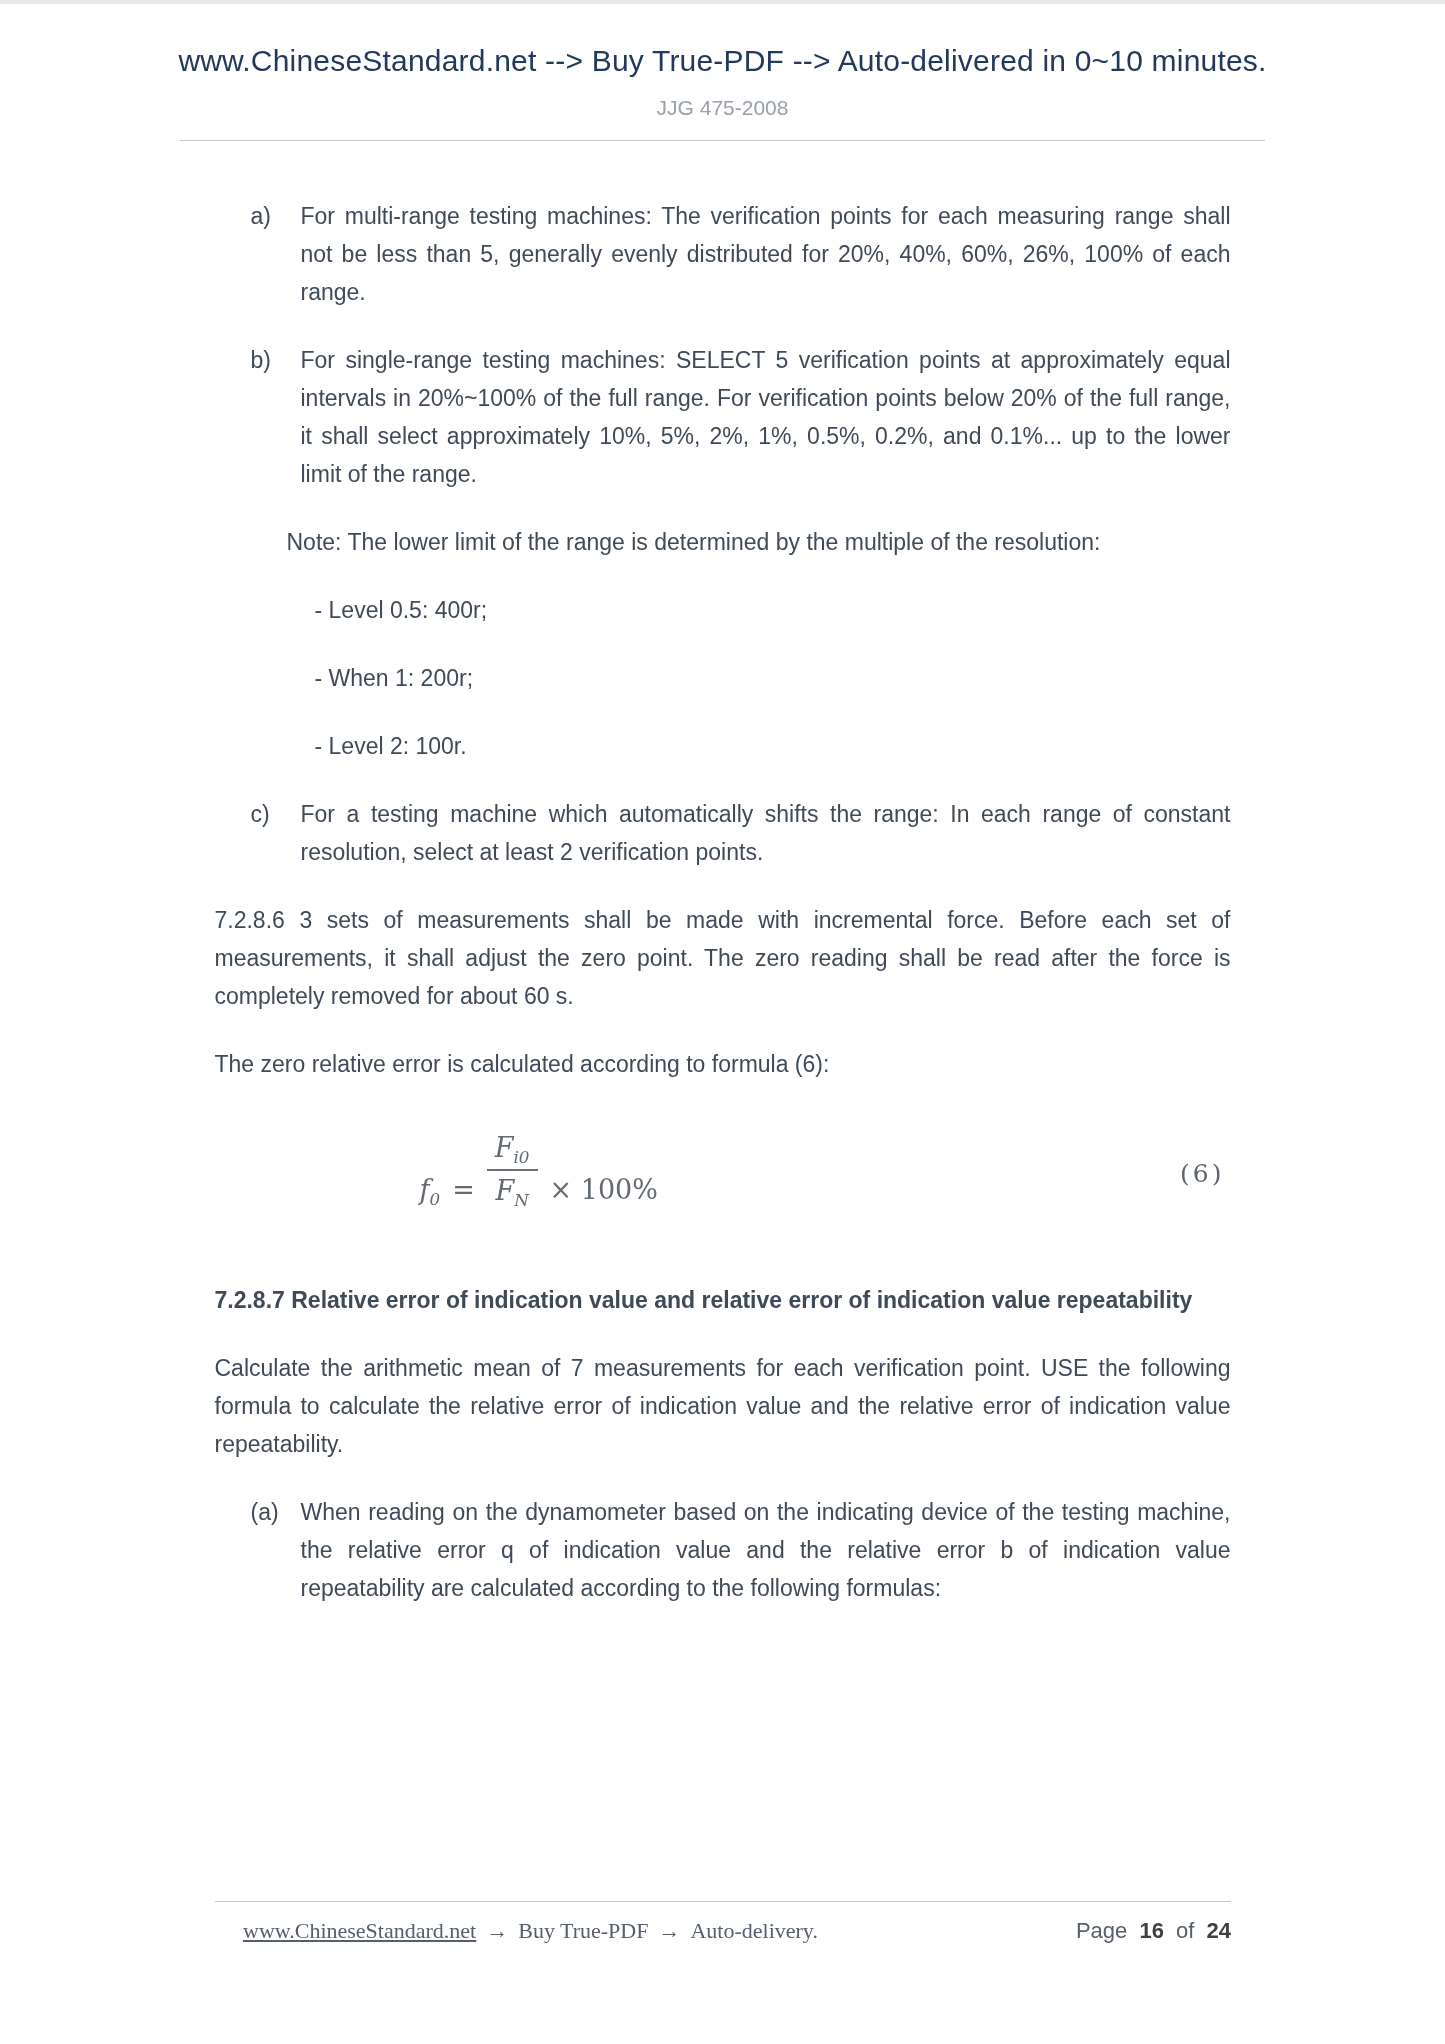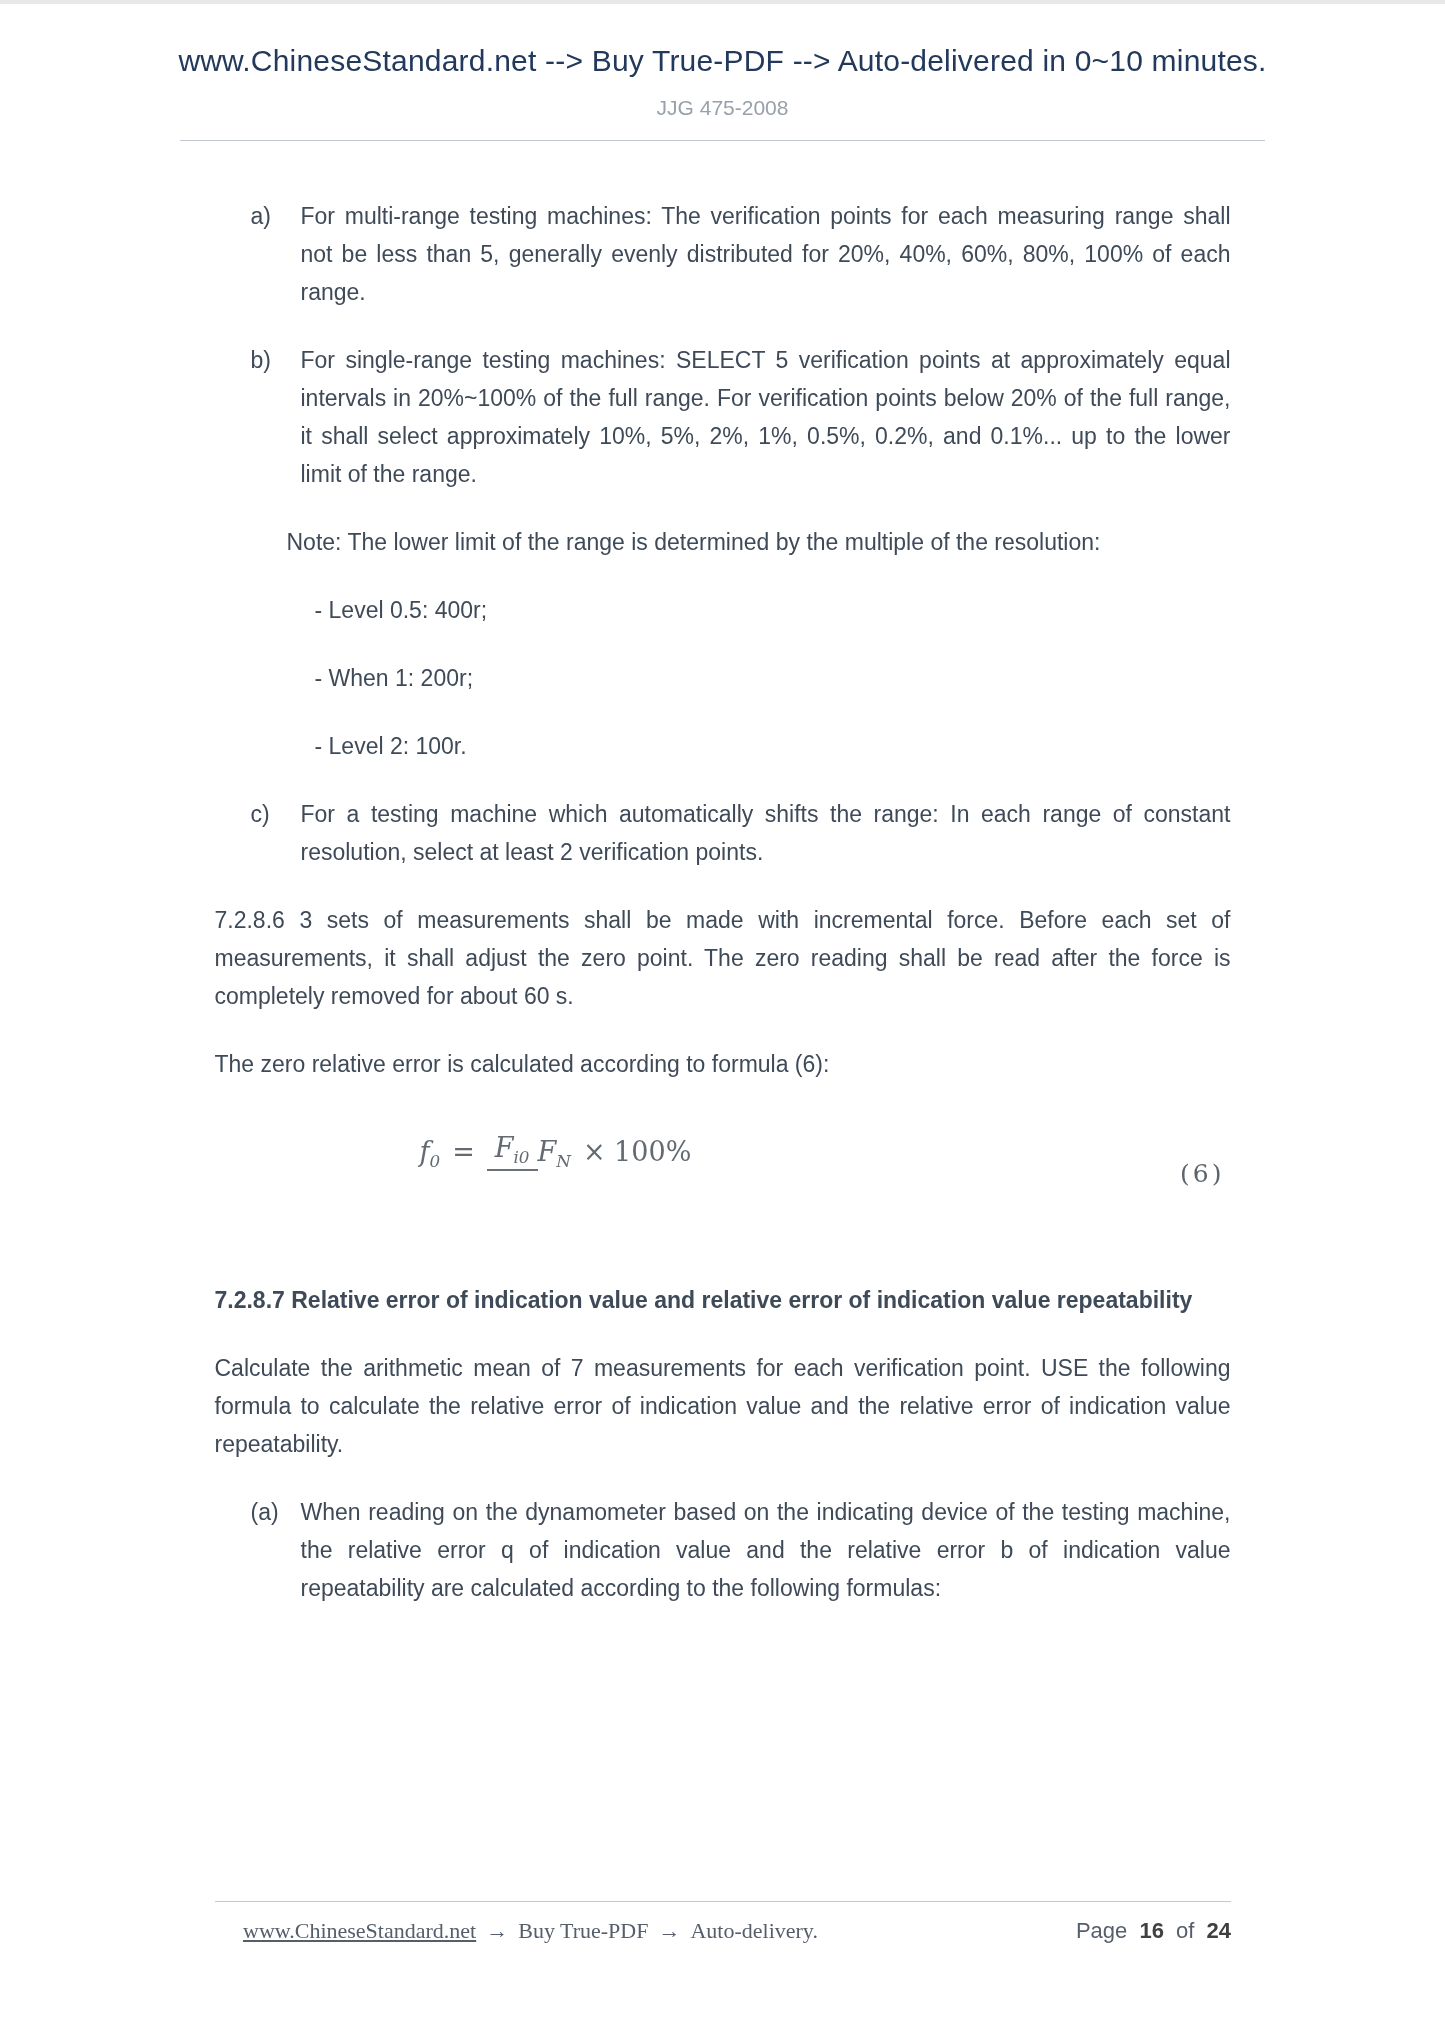--- a/index.html
+++ b/index.html
@@ -56,21 +56,21 @@
     align-items:flex-end;
     font-family:"DejaVu Serif", serif;
     font-style:italic;
     font-size:27px;
     color:#636a72;
   }
   .formula sub { font-size:0.62em; line-height:1; }
   .formula .op { margin:0 12px; font-style:normal; }
   .frac {
     display:inline-flex;
-    flex-direction:row;
+    flex-direction:column;
     align-items:center;
     line-height:1.25;
   }
   .frac .num {
     border-bottom:2px solid #6b7178;
     padding:0 8px 3px 8px;
   }
   .frac .den { padding-top:3px; }
   .eq-number {
     position:absolute;
@@ -103,21 +103,21 @@
 <div class="page">
 
   <div class="banner">www.ChineseStandard.net --&gt; Buy True-PDF --&gt; Auto-delivered in 0~10 minutes.</div>
   <div class="doc-number">JJG 475-2008</div>
   <div class="header-divider"></div>
 
   <div class="content">
 
     <p class="list-item">
       <span class="marker">a)</span>
-      <span class="item-text">For multi-range testing machines: The verification points for each measuring range shall not be less than 5, generally evenly distributed for 20%, 40%, 60%, 80%, 100% of each range.</span>
+      <span class="item-text">For multi-range testing machines: The verification points for each measuring range shall not be less than 5, generally evenly distributed for 20%, 40%, 60%, 26%, 100% of each range.</span>
     </p>
 
     <p class="list-item">
       <span class="marker">b)</span>
       <span class="item-text">For single-range testing machines: SELECT 5 verification points at approximately equal intervals in 20%~100% of the full range. For verification points below 20% of the full range, it shall select approximately 10%, 5%, 2%, 1%, 0.5%, 0.2%, and 0.1%... up to the lower limit of the range.</span>
     </p>
 
     <p class="note-para">Note: The lower limit of the range is determined by the multiple of the resolution:</p>
 
     <p class="level-line">- Level 0.5: 400r;</p>

